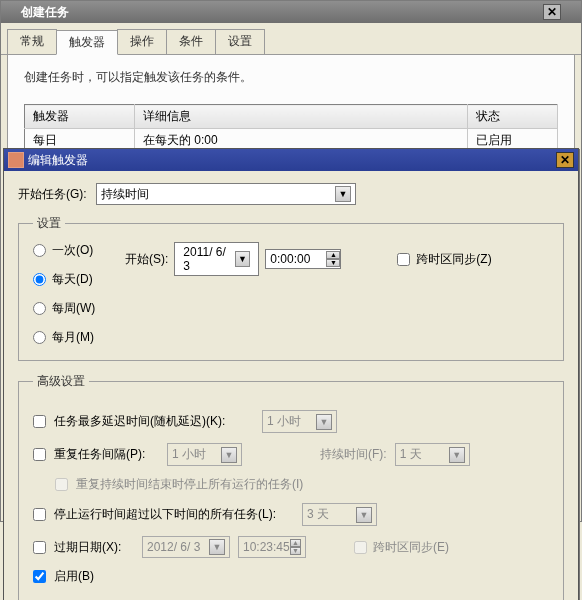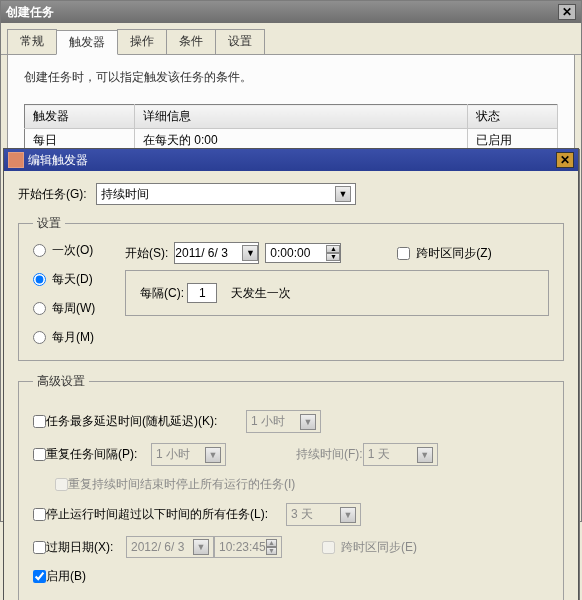--- a/index.html
+++ b/index.html
@@ -1,18 +1,18 @@
 <!DOCTYPE html>
 <html><head>
 <meta charset="utf-8">
 <style>
   * { box-sizing: border-box; font-family: "Microsoft YaHei", "SimSun", Tahoma, sans-serif; font-size: 12px; }
   body { margin:0; background:#ece9d8; width:582px; height:600px; overflow:hidden; position:relative; }
   .window-outer { position:absolute; left:0; top:0; width:582px; border:1px solid #7b7b7b; background:#ece9d8; }
-  .titlebar { height:22px; background:linear-gradient(#8f8f8f,#6e6e6e); color:#fff; display:flex; align-items:center; padding:0 5px; }
+  .titlebar { height:22px; background:linear-gradient(#8f8f8f,#6e6e6e); color:#fff; display:flex; align-items:center; padding:0 20px; }
   .titlebar .title { flex:1; font-weight:bold; }
   .titlebar .close { width:18px; height:16px; background:#bdbdbd; border:1px solid #555; text-align:center; line-height:14px; color:#000; font-weight:bold; cursor:pointer; }
   .tabs { display:flex; border-bottom:1px solid #9a9a9a; padding:6px 6px 0 6px; gap:0; }
   .tab { padding:3px 12px; border:1px solid #9a9a9a; border-bottom:none; background:#ece9d8; margin-right:-1px; color:#333; cursor:pointer; }
   .tab.active { background:#fcfcfc; border-bottom:1px solid #fcfcfc; position:relative; top:1px; }
   .tab-body { background:#fcfcfc; border:1px solid #9a9a9a; border-top:none; margin:0 6px 6px; padding:14px 16px; min-height:460px; }
   .desc { color:#333; margin-bottom:18px; }
   .tbl { width:100%; border:1px solid #828282; border-collapse:collapse; }
   .tbl th, .tbl td { border-right:1px solid #c8c8c8; border-bottom:1px solid #c8c8c8; padding:3px 8px; text-align:left; font-weight:normal; }
   .tbl th { background:linear-gradient(#f6f6f6,#e3e3e3); }
@@ -26,28 +26,28 @@
   .row { display:flex; align-items:center; gap:8px; margin-bottom:10px; }
   .lbl { min-width:70px; }
   .dropdown { flex:0 0 260px; height:22px; border:1px solid #7d7d7d; background:#fff; padding:0 4px; display:flex; align-items:center; justify-content:space-between; }
   .dd-btn { width:16px; height:16px; border:1px solid #888; background:linear-gradient(#eee,#ccc); display:flex; align-items:center; justify-content:center; font-size:9px; }
   fieldset { border:1px solid #a0a0a0; margin:0 0 12px 0; padding:10px 14px 14px 14px; }
   legend { padding:0 4px; color:#333; }
   .radios { display:flex; flex-direction:column; gap:12px; float:left; margin-right:16px; }
   .radio-row { display:flex; align-items:center; gap:6px; }
   input[type=radio],input[type=checkbox] { margin:0; }
   .start-line { display:flex; align-items:center; gap:6px; margin-bottom:6px; }
-  .start-line .f { border:1px solid #7d7d7d; background:#fff; padding:2px 0; display:flex; align-items:center; }
+  .start-line .f { border:1px solid #7d7d7d; background:#fff; padding:2px 8px; display:flex; align-items:center; }
   .date-field { width:85px; }
   .time-field { width:60px; text-align:left; }
   .spin { width:14px; display:flex; flex-direction:column; }
   .spin span { height:8px; border:1px solid #888; background:linear-gradient(#eee,#ccc); font-size:7px; line-height:6px; text-align:center; }
   .inner-box { border:1px solid #a0a0a0; padding:12px 14px; margin-left:90px; margin-top:6px; clear:right; }
   .inner-box input[type=text] { width:30px; border:1px solid #7d7d7d; padding:2px 4px; text-align:center; }
-  .adv-row { display:flex; align-items:center; margin:10px 0; }
+  .adv-row { display:flex; align-items:center; gap:8px; margin:10px 0; }
   .adv-row .lbl2 { min-width:200px; }
   .adv-row .ro { border:1px solid #aaa; background:#ece9d8; color:#888; padding:2px 4px; width:75px; display:flex; align-items:center; justify-content:space-between; }
   .disabled { color:#8a8a8a; }
   .watermark { position:absolute; right:6px; bottom:4px; color:#b5b5b5; font-size:13px; letter-spacing:0px; z-index:1; pointer-events:none; }
 </style>
 </head>
 <body>
 
 <div class="window-outer">
   <div class="titlebar">
@@ -131,25 +131,20 @@
                 <span>▲</span>
                 <span>▼</span>
               </span>
           </span>
           <label style="margin-left:50px" class="radio-row">
               <input type="checkbox" style="">
               <span>跨时区同步(Z)</span>
             </label>
         </div>
 
-        <div class="inner-box" style="margin-left:0">
-          <span>每隔(C):</span>
-          <input type="text" value="1" style="">
-          <span style="margin-left:10px">天发生一次</span>
-        </div>
       </div>
       <div style="clear:both"></div>
     </fieldset>
 
     <fieldset>
       <legend>高级设置</legend>
 
       <div class="adv-row">
         <input type="checkbox" style="">
         <span class="lbl2">任务最多延迟时间(随机延迟)(K):</span>

